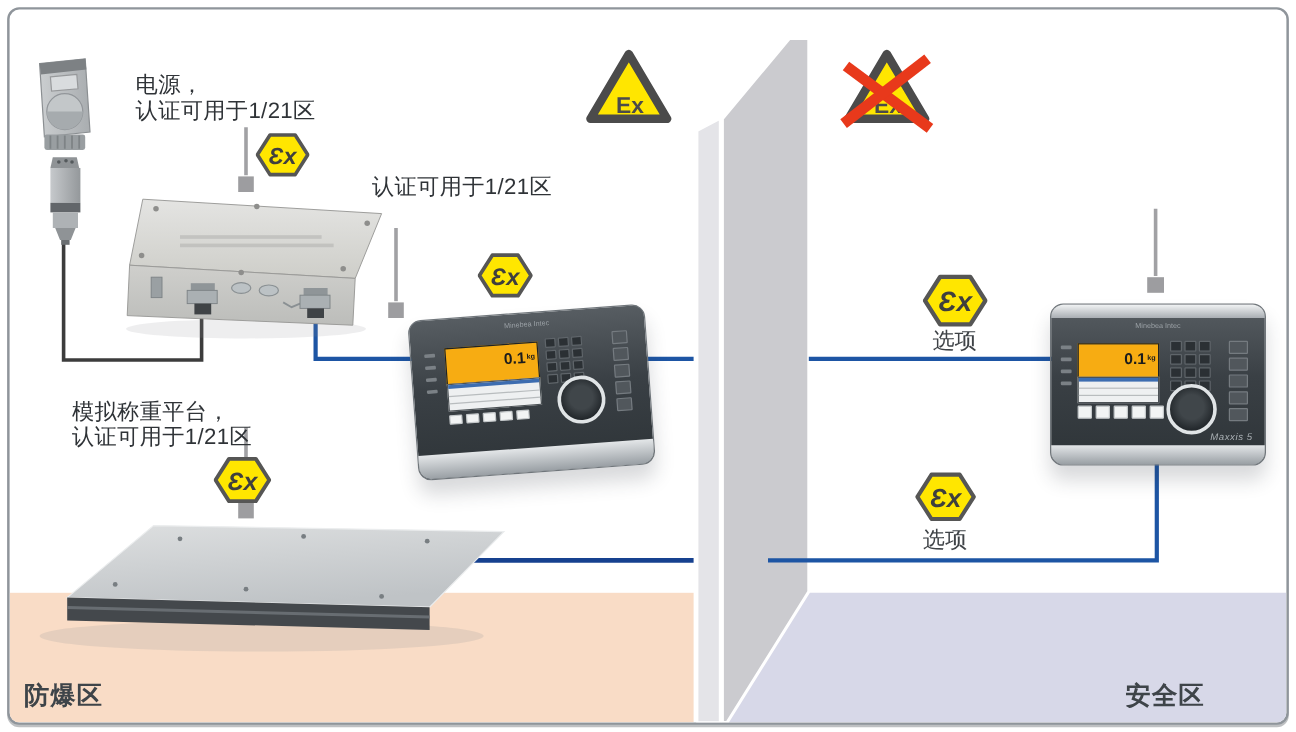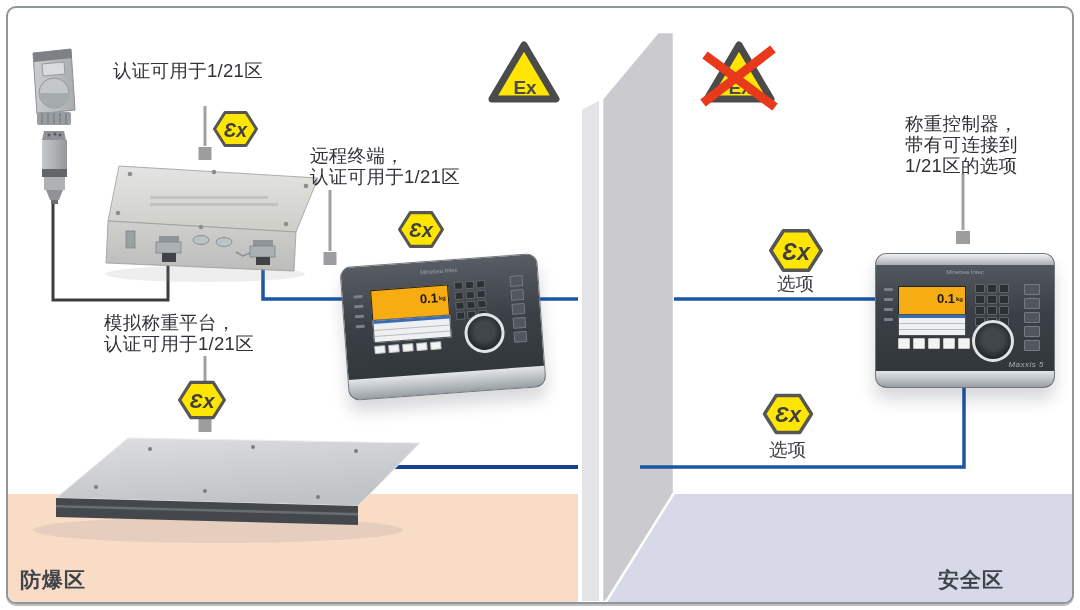--- a/index.html
+++ b/index.html
@@ -166,34 +166,29 @@
       <rect x="42" y="169" width="25" height="8" fill="#62666A"></rect>
       <rect x="44" y="177" width="21" height="13" fill="#AEB2B5"></rect>
       <polygon points="46,190 63,190 59,200 50,200" fill="#8F9396"></polygon>
       <rect x="51" y="200" width="7" height="4" fill="#6A6E71"></rect>
     </g>
 
     <path d="M640,467 H964 V377" fill="none" stroke="#1D55A4" stroke-width="3.5"></path>
   </svg>
 
   <div class="lbl" style="left:105px;top:52px;">
+    <div>电源，</div>
     <div>认证可用于1/21区</div>
   </div>
   <div class="lbl" style="left:302px;top:137px;">
-    <div>远程终端，</div>
     <div>认证可用于1/21区</div>
   </div>
-  <div class="lbl" style="left:52px;top:304px;margin-left:44px;">
+  <div class="lbl" style="left:52px;top:324px;">
     <div>模拟称重平台，</div>
     <div>认证可用于1/21区</div>
-  </div>
-  <div class="lbl" style="left:897px;top:105px;">
-    <div>称重控制器，</div>
-    <div>带有可连接到</div>
-    <div>1/21区的选项</div>
   </div>
   <div class="opt-lbl" style="left:769px;top:263px;">选项</div>
   <div class="opt-lbl" style="left:761px;top:429px;">选项</div>
   <div class="zone-lbl" style="left:12px;top:558px;">防爆区</div>
   <div class="zone-lbl" style="left:930px;top:558px;">安全区</div>
 
   <svg class="sym" style="left:480px;top:32px;" width="72" height="64" viewBox="0 0 72 64">
     <path d="M36,5 L68,59 L4,59 Z" fill="#FFE600" stroke="#4B4B4B" stroke-width="7" stroke-linejoin="round"></path>
     <text x="37" y="54" text-anchor="middle" font-size="19" font-weight="bold" fill="#4B4B4B">Ex</text>
   </svg>

